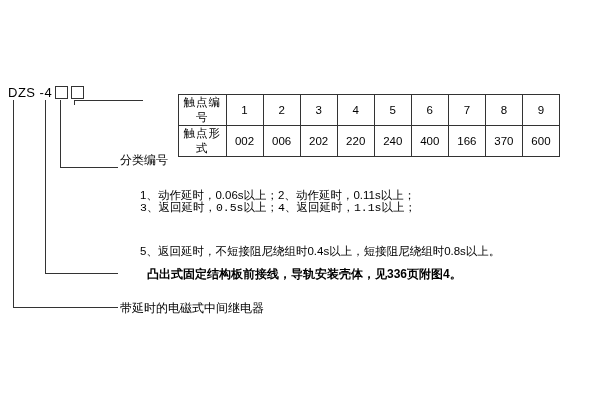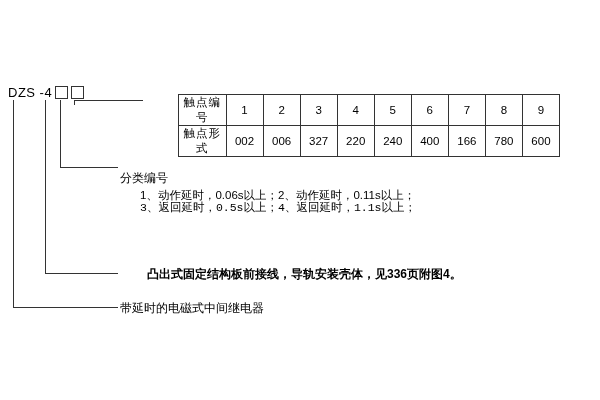--- a/index.html
+++ b/index.html
@@ -131,33 +131,34 @@
         <td class="num-cell">5</td>
         <td class="num-cell">6</td>
         <td class="num-cell">7</td>
         <td class="num-cell">8</td>
         <td class="num-cell">9</td>
       </tr>
       <tr>
         <td class="head-cell">触点形式</td>
         <td class="num-cell">002</td>
         <td class="num-cell">006</td>
-        <td class="num-cell">327</td>
+        <td class="num-cell">202</td>
         <td class="num-cell">220</td>
         <td class="num-cell">240</td>
         <td class="num-cell">400</td>
         <td class="num-cell">166</td>
-        <td class="num-cell">780</td>
+        <td class="num-cell">370</td>
         <td class="num-cell">600</td>
       </tr>
     </tbody>
       </table>
   </div>
 
-  <div class="note" style="left:120px; top:172px;">分类编号</div>
+  <div class="note" style="left:120px; top:154px;">分类编号</div>
 
   <div class="note note-indent" style="left:140px; top:190px;">1、动作延时，0.06s以上；2、动作延时，0.11s以上；</div>
   <div class="note note-indent" style="left:140px; top:202px;font-family:Liberation Mono, monospace;">3、返回延时，0.5s以上；4、返回延时，1.1s以上；</div>
+  <div class="note note-indent" style="left:140px; top:246px;">5、返回延时，不短接阻尼绕组时0.4s以上，短接阻尼绕组时0.8s以上。</div>
 
   <div class="note note-bold" style="left:120px; top:268px;padding-left:27px;">凸出式固定结构板前接线，导轨安装壳体，见336页附图4。</div>
   <div class="note" style="left:120px; top:302px;">带延时的电磁式中间继电器</div>
 
 </div>
 
 </body></html>

